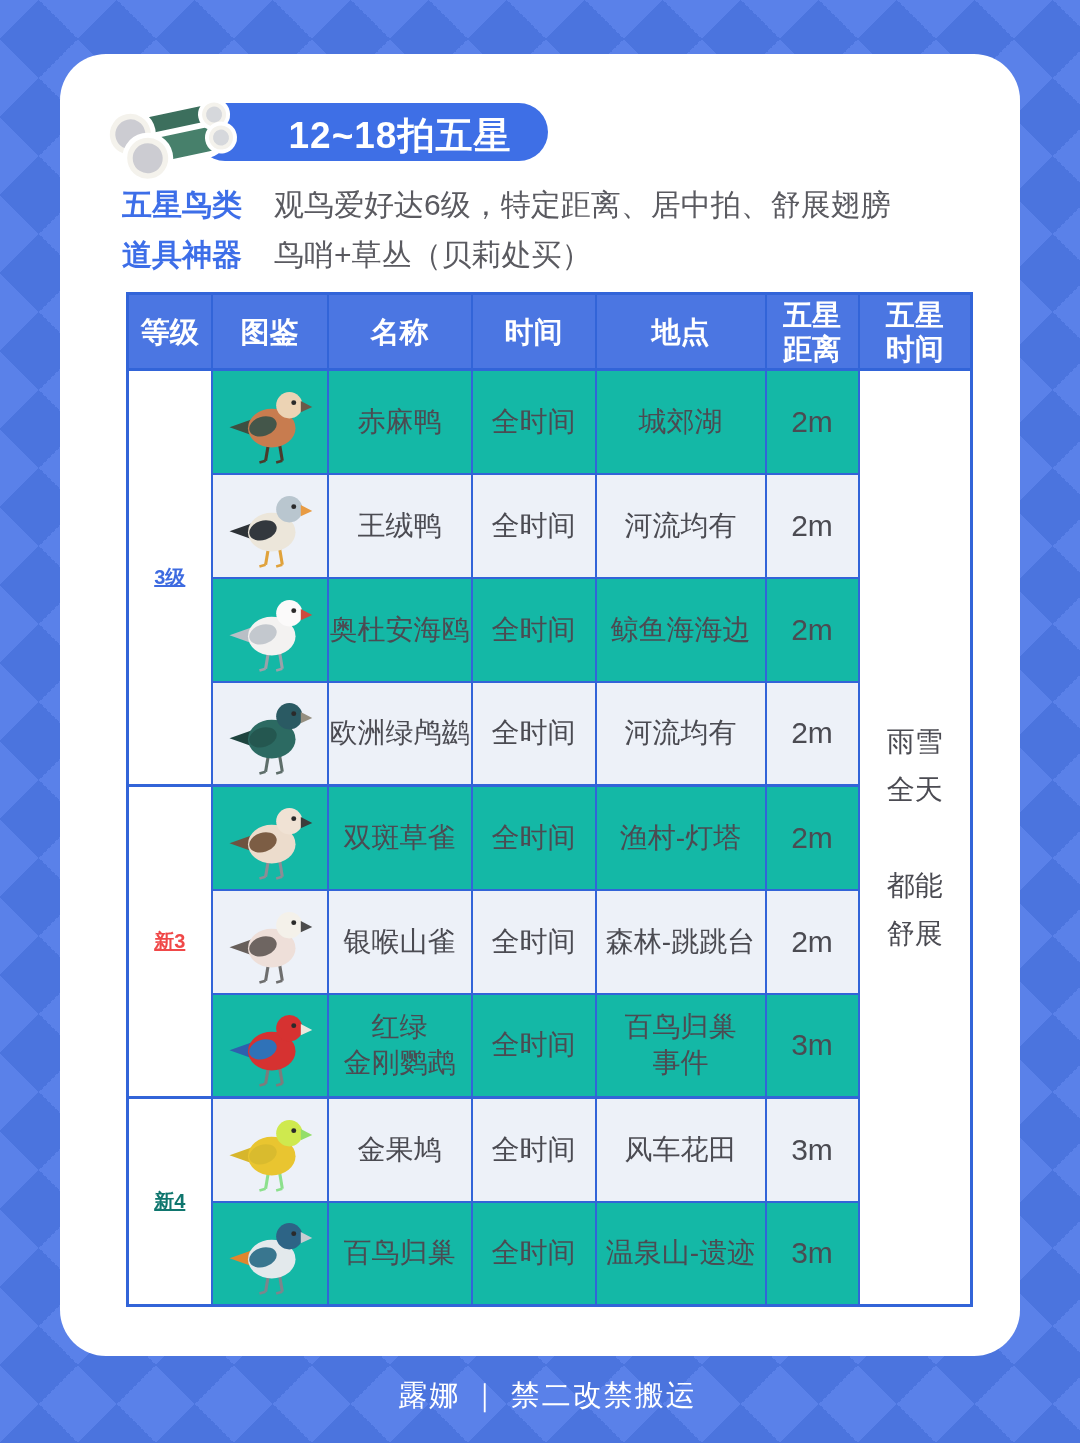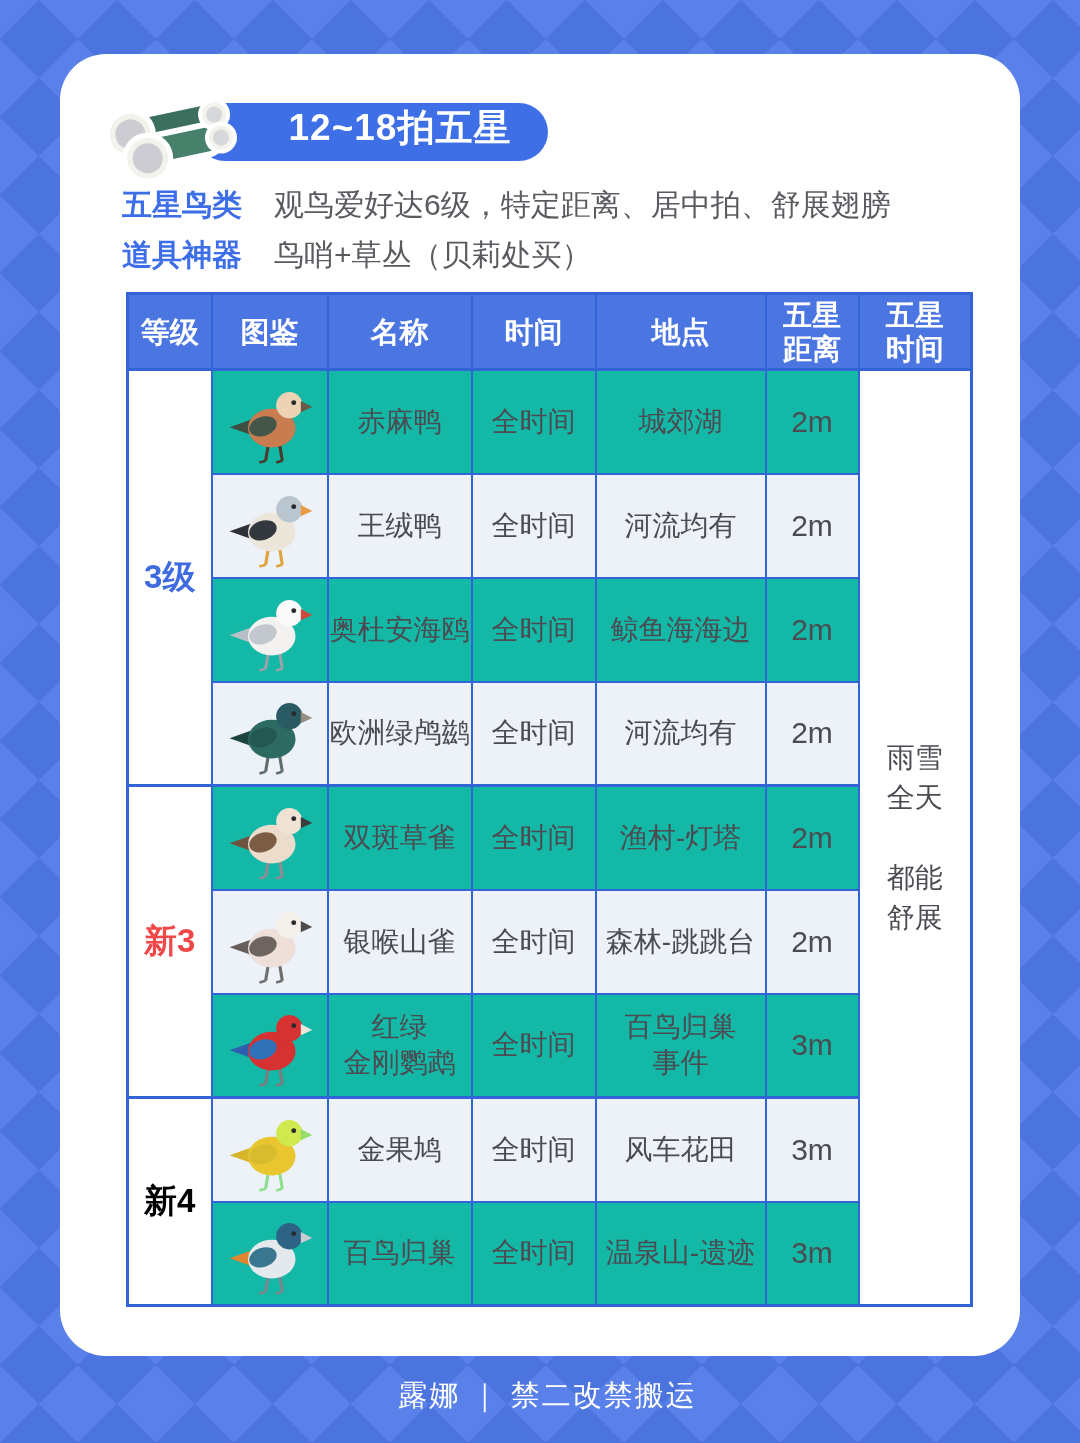--- a/index.html
+++ b/index.html
@@ -20,42 +20,42 @@
     background-size:78px 78px;
   }
   .card{
     position:absolute; left:60px; top:54px; width:960px; height:1302px;
     background:#ffffff; border-radius:46px;
   }
   .pill{
     position:absolute; left:136px; top:49px; width:352px; height:58px;
     background:var(--pill); border-radius:29px;
     color:#fff; font-size:37px; font-weight:bold; letter-spacing:1px;
-    display:flex; align-items:flex-start; justify-content:center; padding-left:56px;
+    display:flex; align-items:flex-end; justify-content:center; padding-left:56px;
   }
   .binoculars{position:absolute; left:36px; top:34px; width:150px; height:100px; z-index:2;}
   .infos{position:absolute; left:62px; top:126px;}
   .info-line{font-size:30px; line-height:50px; color:#5a5a60; white-space:nowrap;}
   .info-line .lbl{color:var(--label-blue); font-weight:bold; margin-right:32px;}
   table{
     position:absolute; left:66px; top:238px; width:844px;
     border-collapse:collapse; table-layout:fixed;
     border:3px solid var(--border);
   }
   th,td{border:2px solid var(--border); text-align:center; vertical-align:middle;}
   th{
     background:var(--header-bg); color:#ffffff; font-size:29px; font-weight:bold;
     height:76px; white-space:pre-line; line-height:34px;
   }
   tbody tr{height:104px;}
   tr.group-start>td{border-top:3px solid var(--border);}
   tbody td{background:#14b8a6; color:var(--text-dark); font-size:28px;}
   tr.even td{background:var(--alt-row);}
-  td.lv{background:#ffffff !important; font-size:33px; font-weight:bold;}
-  td.note{background:#ffffff !important; white-space:pre-line; line-height:40px;}
+  td.lv{background:#ffffff !important; font-size:20px; font-weight:bold;text-decoration:underline;}
+  td.note{background:#ffffff !important; white-space:pre-line; line-height:48px;}
   td.ds{font-size:30px;margin-left:36px;}
   .pre{white-space:pre-line; line-height:36px;}
   .bird{width:92px; height:88px; display:block; margin:0 auto;}
   .footer{
     position:absolute; left:15px; right:0; top:1376px; text-align:center;
     color:#ffffff; font-size:29px; letter-spacing:2px;
   }
 </style>
 </head>
 <body>
@@ -257,21 +257,21 @@
             </svg>
           </td>
         <td class="nm pre">红绿
 金刚鹦鹉</td>
         <td class="tm">全时间</td>
         <td class="lc pre">百鸟归巢
 事件</td>
         <td class="ds">3m</td>
       </tr>
       <tr class="even group-start">
-        <td class="lv" rowspan="2" style="color: #000000;">新4</td>
+        <td class="lv" rowspan="2" style="color: #0f766e;">新4</td>
         <td class="img">
             <svg class="bird" viewBox="0 0 104 100">
               <polygon points="6,56 34,46 34,66" fill="#d7b62c"></polygon>
               <line x1="50" y1="76" x2="47" y2="94" stroke="#8ce08c" stroke-width="3.5"></line>
               <line x1="63" y1="76" x2="66" y2="94" stroke="#8ce08c" stroke-width="3.5"></line>
               <line x1="47" y1="94" x2="40" y2="96" stroke="#8ce08c" stroke-width="3"></line>
               <line x1="66" y1="94" x2="59" y2="96" stroke="#8ce08c" stroke-width="3"></line>
               <ellipse cx="54" cy="57" rx="27" ry="22" fill="#e9c530"></ellipse>
               <ellipse cx="44" cy="55" rx="16" ry="11" fill="#d9bb2e" transform="rotate(-18 44 55)"></ellipse>
               <circle cx="74" cy="31" r="15" fill="#cfe94e"></circle>

